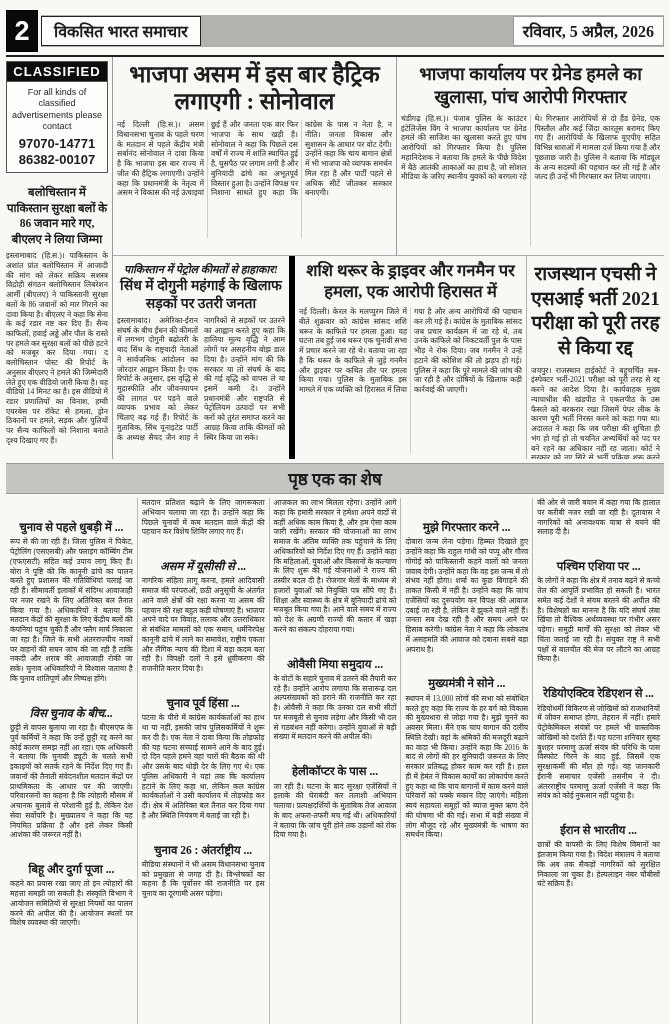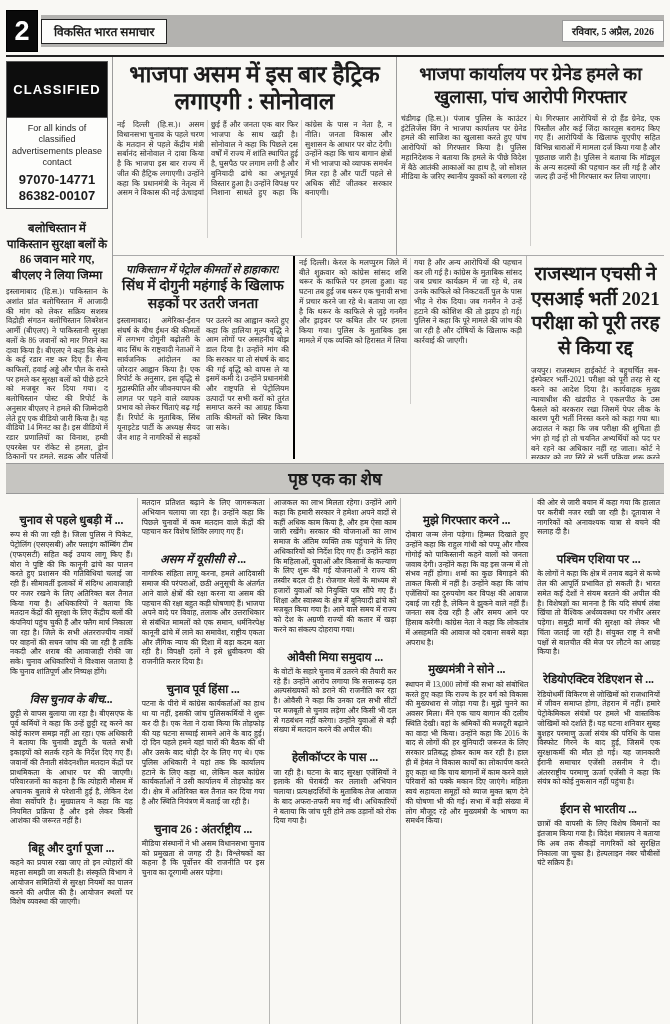--- a/index.html
+++ b/index.html
@@ -12,66 +12,66 @@
   .hdr{display:flex;align-items:stretch;height:42px;margin-top:4px;}
   .pagenum{
     width:30px;background:#0a0a0a;color:#fff;font-weight:bold;font-size:27px;
     display:flex;align-items:center;justify-content:center;border:1px solid #000;
     font-family:"Liberation Sans","DejaVu Sans",sans-serif;
   }
   .hdr-bar{flex:1;position:relative;display:flex;align-items:center;margin-left:3px;}
   .hdr-gray{position:absolute;left:0;right:0;top:5px;bottom:5px;background:#b3b2af;}
   .masthead{
     position:relative;background:#fdfdfb;border:1px solid #222;padding:3px 12px;
-    font-size:12px;font-weight:bold;white-space:nowrap;
+    font-size:16px;font-weight:bold;white-space:nowrap;
   }
   .datebox{
     position:relative;margin-left:auto;background:#fdfdfb;border:1px solid #9a9a9a;
-    padding:3px 9px;font-size:10px;font-weight:bold;white-space:nowrap;
+    padding:3px 9px;font-size:16px;font-weight:bold;white-space:nowrap;
   }
   .hdr-rule{border-bottom:2px solid #222;margin-top:3px;}
   
   .top-zone{display:flex;height:402px;overflow:hidden;}
   .left-rail{width:107px;flex:none;border-right:1px solid #9c9c9c;padding:4px 4px 0 0;box-sizing:border-box;}
   .classified{border:1.5px solid #555;background:#fdfdfb;text-align:center;
     font-family:"Liberation Sans","DejaVu Sans",sans-serif;}
   .classified .cl-head{background:#0d0d0d;color:#fff;font-size:13px;letter-spacing:1px;
-    font-weight:bold;padding:20px 0;border-bottom:1.5px solid #555;}
+    font-weight:bold;padding:2px 0;border-bottom:1.5px solid #555;}
   .classified .cl-body{font-size:9px;line-height:1.25;padding:5px 3px 2px;}
   .classified .cl-phone{font-size:13px;font-weight:bold;line-height:1.2;padding:2px 0 5px;}
   .rail-headline{font-size:11.5px;font-weight:bold;text-align:center;line-height:1.35;margin:12px 0 4px;}
   .body-txt{font-size:7.6px;line-height:1.28;text-align:justify;overflow:hidden;}
   .rail-body{height:205px;}
   .right-zone{flex:1;display:flex;flex-direction:column;overflow:hidden;}
   .row-a{display:flex;height:198px;overflow:hidden;}
   .row-b{display:flex;flex:1;border-top:1px solid #aaa;overflow:hidden;}
   .art{box-sizing:border-box;padding:2px 4px;overflow:hidden;}
   .a-sonowal{width:284px;flex:none;border-right:1px solid #9c9c9c;}
   .a-sonowal .hl{font-size:23px;font-weight:bold;text-align:center;line-height:1.18;margin:2px 0 5px;}
   .a-sonowal .body-txt{column-count:3;column-gap:7px;column-rule:1px solid #cfcecb;height:118px;}
   .a-grenade{flex:1;}
   .a-grenade .hl{font-size:18px;font-weight:bold;text-align:center;line-height:1.25;margin:4px 0 6px;}
   .a-grenade .body-txt{column-count:2;column-gap:8px;column-rule:1px solid #cfcecb;height:132px;}
-  .a-sindh{width:182px;flex:none;border-right:2px solid #000000;}
+  .a-sindh{width:182px;flex:none;border-right:6px solid #000000;}
   .kicker{font-size:11px;font-weight:bold;font-style:italic;text-align:center;margin:3px 0 1px;}
   .a-sindh .hl{font-size:14px;font-weight:bold;text-align:center;line-height:1.25;margin:0 0 4px;}
   .a-sindh .body-txt{column-count:2;column-gap:6px;height:142px;}
   .a-tharoor{width:232px;flex:none;border-right:1px solid #b5b5b2;}
   .a-tharoor .hl{font-size:16.5px;font-weight:bold;text-align:center;line-height:1.25;margin:3px 0 5px;}
   .a-tharoor .body-txt{column-count:2;column-gap:7px;column-rule:1px solid #cfcecb;height:146px;}
   .a-rajasthan{flex:1;}
   .a-rajasthan .hl{font-size:19px;font-weight:bold;text-align:center;line-height:1.3;margin:4px 0 5px;}
   .a-rajasthan .body-txt{height:150px;}
   
   .band{background:#c6c5c1;text-align:center;font-size:17px;font-weight:bold;
     padding:3px 0;margin:4px 0 4px;border-top:1px solid #999;border-bottom:1px solid #999;}
   .cont{display:flex;gap:0;height:528px;overflow:hidden;}
   .cont-col{flex:1;padding:0 4px;overflow:hidden;}
   .cont-col:not(:last-child){border-right:1px solid #b8b8b5;}
-  .cont-head{font-size:11.5px;font-weight:bold;text-align:center;margin:15px 0 3px;line-height:1.25;}
+  .cont-head{font-size:11.5px;font-weight:bold;text-align:center;margin:22px 0 3px;line-height:1.25;}
   .cont-head.it{font-style:italic;text-align:center;}
   .cont-body{font-size:7.5px;line-height:1.3;text-align:justify;}
 </style>
 </head>
 <body>
 
 <div class="page">
 
   <header class="hdr">
     <div class="pagenum">2</div>
@@ -109,20 +109,21 @@
           <div class="body-txt">चंडीगढ़ (हि.स.)। पंजाब पुलिस के काउंटर इंटेलिजेंस विंग ने भाजपा कार्यालय पर ग्रेनेड हमले की साजिश का खुलासा करते हुए पांच आरोपियों को गिरफ्तार किया है। पुलिस महानिदेशक ने बताया कि हमले के पीछे विदेश में बैठे आतंकी आकाओं का हाथ है, जो सोशल मीडिया के जरिए स्थानीय युवकों को बरगला रहे थे। गिरफ्तार आरोपियों से दो हैंड ग्रेनेड, एक पिस्तौल और कई जिंदा कारतूस बरामद किए गए हैं। आरोपियों के खिलाफ यूएपीए सहित विभिन्न धाराओं में मामला दर्ज किया गया है और पूछताछ जारी है। पुलिस ने बताया कि मॉड्यूल के अन्य सदस्यों की पहचान कर ली गई है और जल्द ही उन्हें भी गिरफ्तार कर लिया जाएगा।</div>
         </article>
       </div>
       <div class="row-b">
         <article class="art a-sindh">
           <div class="kicker">पाकिस्तान में पेट्रोल कीमतों से हाहाकार!</div>
           <div class="hl">सिंध में दोगुनी महंगाई के खिलाफ सड़कों पर उतरी जनता</div>
           <div class="body-txt">इस्लामाबाद। अमेरिका-ईरान संघर्ष के बीच ईंधन की कीमतों में लगभग दोगुनी बढ़ोतरी के बाद सिंध के राष्ट्रवादी नेताओं ने सार्वजनिक आंदोलन का जोरदार आह्वान किया है। एक रिपोर्ट के अनुसार, इस वृद्धि से मुद्रास्फीति और जीवनयापन की लागत पर पड़ने वाले व्यापक प्रभाव को लेकर चिंताएं बढ़ गई हैं। रिपोर्ट के मुताबिक, सिंध यूनाइटेड पार्टी के अध्यक्ष सैयद जैन शाह ने नागरिकों से सड़कों पर उतरने का आह्वान करते हुए कहा कि हालिया मूल्य वृद्धि ने आम लोगों पर असहनीय बोझ डाल दिया है। उन्होंने मांग की कि सरकार या तो संघर्ष के बाद की गई वृद्धि को वापस ले या इसमें कमी दे। उन्होंने प्रधानमंत्री और राष्ट्रपति से पेट्रोलियम उत्पादों पर सभी करों को तुरंत समाप्त करने का आग्रह किया ताकि कीमतों को स्थिर किया जा सके।</div>
         </article>
         <article class="art a-tharoor">
+          <div class="hl">शशि थरूर के ड्राइवर और गनमैन पर हमला, एक आरोपी हिरासत में</div>
           <div class="body-txt">नई दिल्ली। केरल के मलप्पुरम जिले में बीते शुक्रवार को कांग्रेस सांसद शशि थरूर के काफिले पर हमला हुआ। यह घटना तब हुई जब थरूर एक चुनावी सभा में प्रचार करने जा रहे थे। बताया जा रहा है कि थरूर के काफिले से जुड़े गनमैन और ड्राइवर पर कथित तौर पर हमला किया गया। पुलिस के मुताबिक इस मामले में एक व्यक्ति को हिरासत में लिया गया है और अन्य आरोपियों की पहचान कर ली गई है। कांग्रेस के मुताबिक सांसद जब प्रचार कार्यक्रम में जा रहे थे, तब उनके काफिले को निकटवर्ती पुल के पास भीड़ ने रोक दिया। जब गनमैन ने उन्हें हटाने की कोशिश की तो झड़प हो गई। पुलिस ने कहा कि पूरे मामले की जांच की जा रही है और दोषियों के खिलाफ कड़ी कार्रवाई की जाएगी।</div>
         </article>
         <article class="art a-rajasthan">
           <div class="hl">राजस्थान एचसी ने एसआई भर्ती 2021 परीक्षा को पूरी तरह से किया रद्द</div>
           <div class="body-txt">जयपुर। राजस्थान हाईकोर्ट ने बहुचर्चित सब-इंस्पेक्टर भर्ती-2021 परीक्षा को पूरी तरह से रद्द करने का आदेश दिया है। कार्यवाहक मुख्य न्यायाधीश की खंडपीठ ने एकलपीठ के उस फैसले को बरकरार रखा जिसमें पेपर लीक के कारण पूरी भर्ती निरस्त करने को कहा गया था। अदालत ने कहा कि जब परीक्षा की शुचिता ही भंग हो गई हो तो चयनित अभ्यर्थियों को पद पर बने रहने का अधिकार नहीं रह जाता। कोर्ट ने सरकार को नए सिरे से भर्ती प्रक्रिया शुरू करने और दोषी अधिकारियों के खिलाफ कार्रवाई करने के निर्देश भी दिए। इस फैसले से सैकड़ों प्रशिक्षु एसआई प्रभावित होंगे।</div>
         </article>
       </div>
     </section>
 
   </main>

